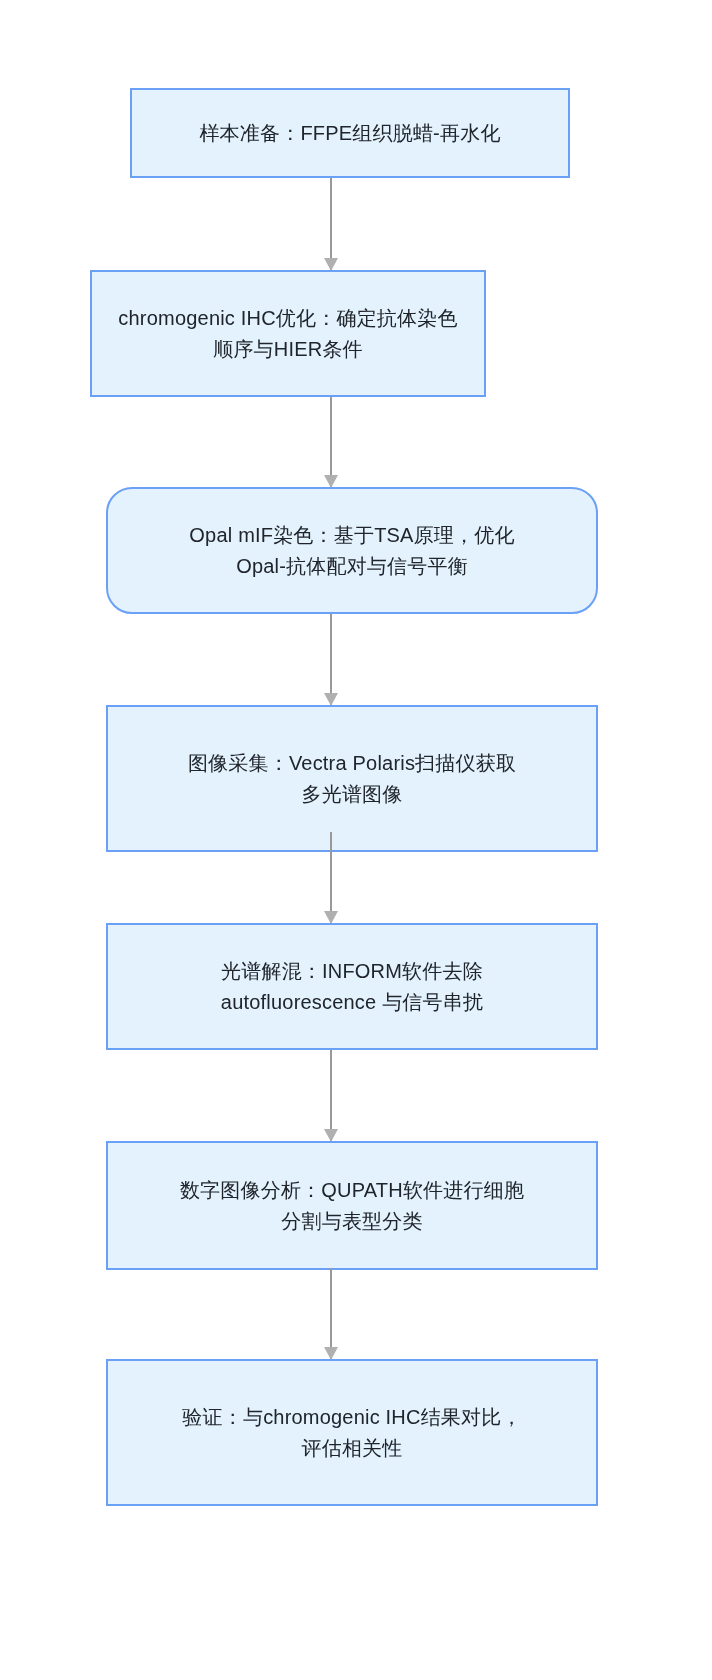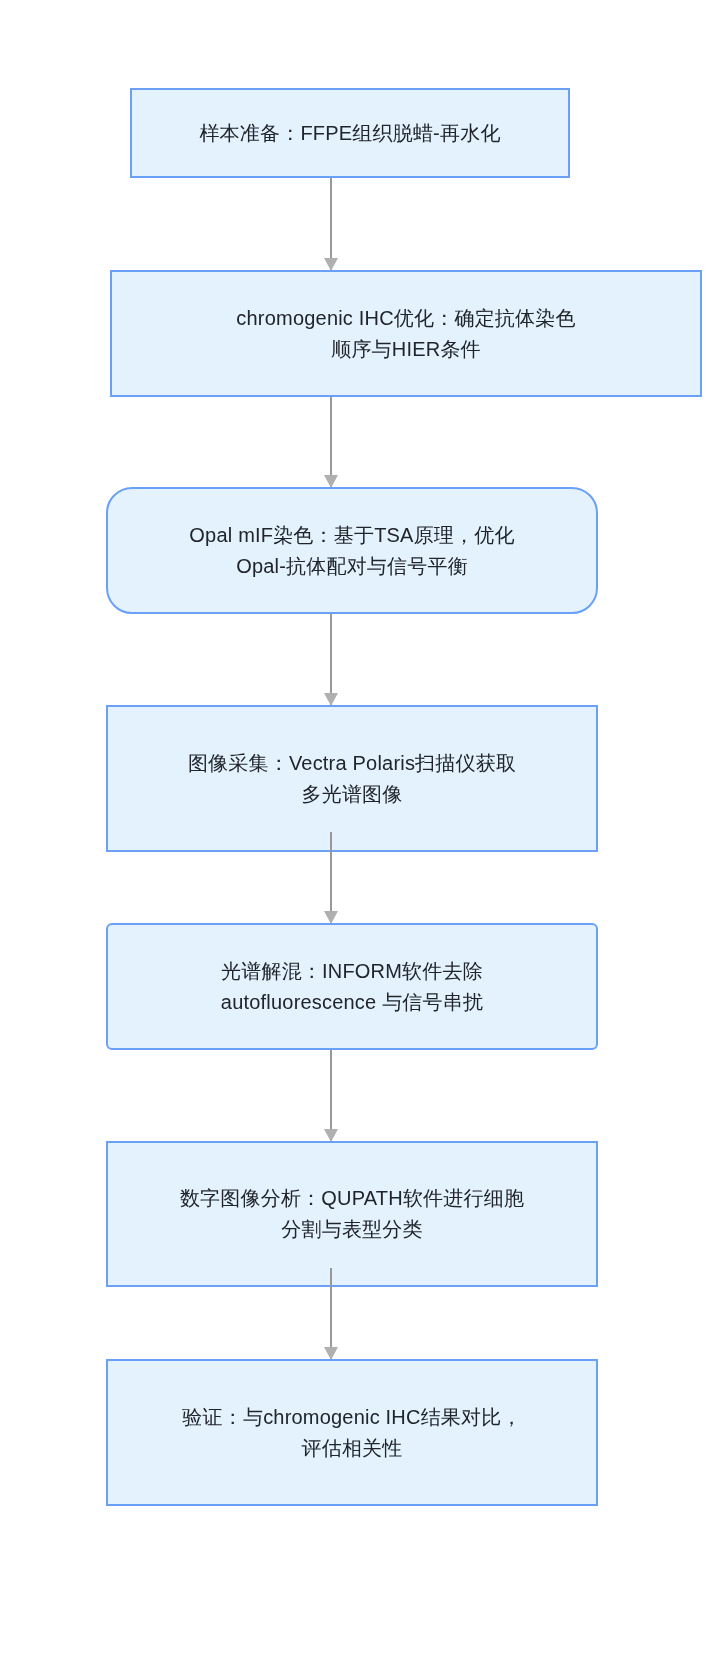--- a/index.html
+++ b/index.html
@@ -38,25 +38,25 @@
     margin-left: 18px;
   }
 
   .node .node-label {
     display: block;
     white-space: pre-line;
   }
 
   
   .node-1 { left: 112px; top: 88px;   width: 440px; height: 90px; }
-  .node-2 { left: 92px;  top: 270px;  width: 592px; height: 127px; }
+  .node-2 { left: 72px;  top: 270px;  width: 396px; height: 127px; }
   .node-3 { left: 88px;  top: 487px;  width: 492px; height: 127px; border-radius: 26px; }
   .node-4 { left: 88px;  top: 705px;  width: 492px; height: 147px; }
-  .node-5 { left: 88px;  top: 923px;  width: 492px; height: 127px; border-radius: 6px; }
-  .node-6 { left: 88px;  top: 1141px; width: 492px; height: 146px; }
+  .node-5 { left: 88px;  top: 923px;  width: 492px; height: 127px; }
+  .node-6 { left: 88px;  top: 1141px; width: 492px; height: 129px; }
   .node-7 { left: 88px;  top: 1359px; width: 492px; height: 147px; justify-content: center; }
 
   
   .edge {
     position: absolute;
     left: 330px;
     width: 4px;
   }
   .edge .edge-line {
     position: absolute;

